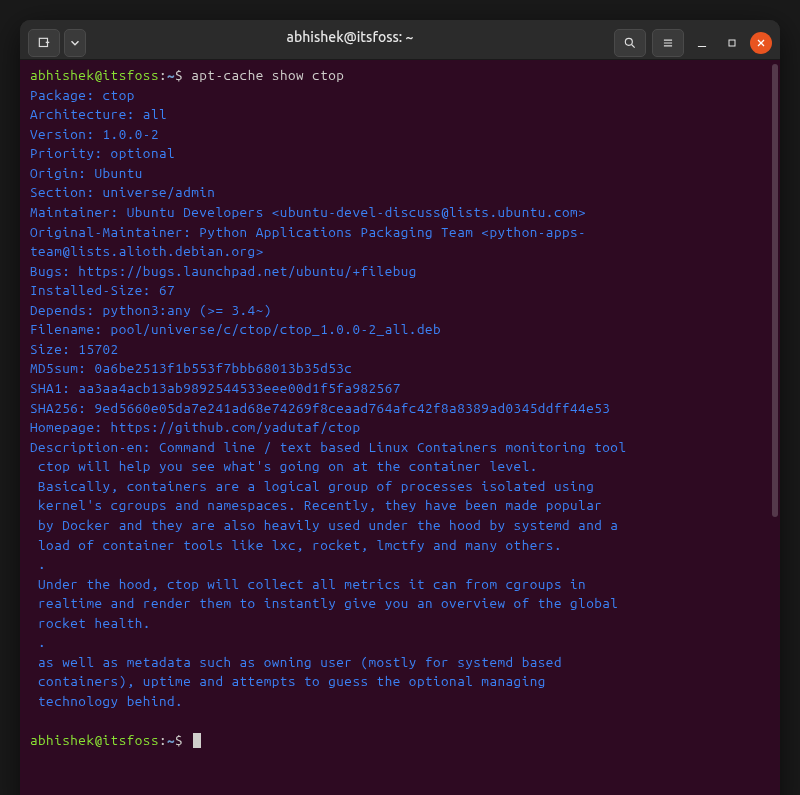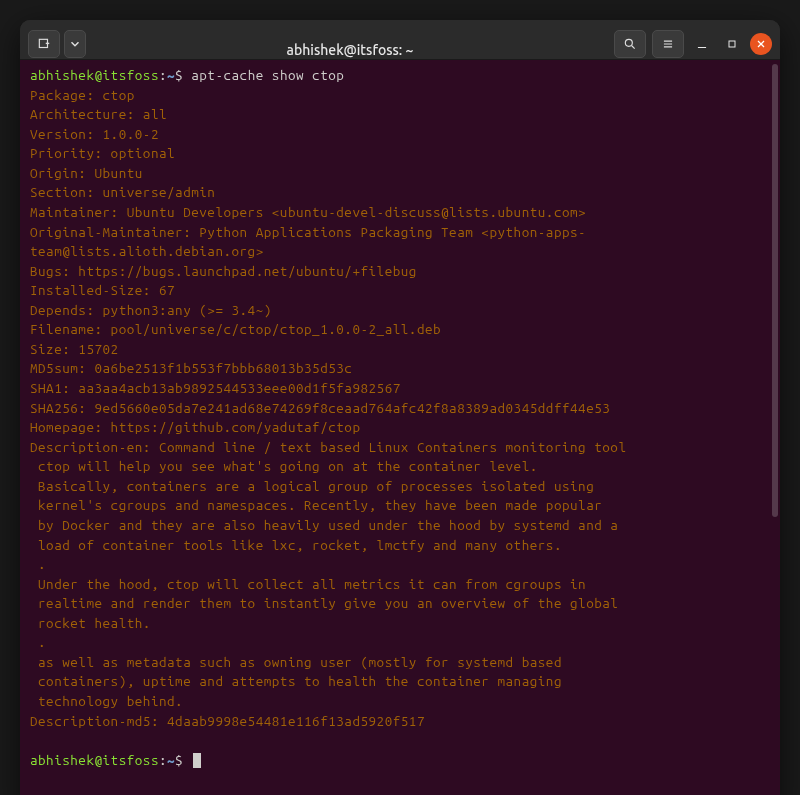--- a/index.html
+++ b/index.html
@@ -22,22 +22,22 @@
       border-radius: 10px;
       overflow: hidden;
       box-shadow: 0 8px 32px rgba(0,0,0,0.6);
       display: flex;
       flex-direction: column;
     }
     .titlebar {
       background: #2b2b2b;
       height: 40px;
       display: flex;
-      align-items: flex-end;
-      padding: 1px 8px;
+      align-items: flex-start;
+      padding: 9px 8px;
       gap: 8px;
       border-bottom: 1px solid #1a1a1a;
     }
     .titlebar-left {
       display: flex;
       gap: 4px;
     }
     .tb-button {
       width: 32px;
       height: 28px;
@@ -118,21 +118,21 @@
     }
     .prompt-tilde {
       color: #729fcf;
       font-weight: bold;
     }
     .command {
       color: #d0cfcc;
       text-align: center;
     }
     .output-line {
-      color: #a16207;
+      color: #3b82f6;
       white-space: pre-wrap;
     }
     .cursor {
       display: inline-block;
       width: 8px;
       height: 15px;
       background: #d0cfcc;
       vertical-align: text-bottom;
       margin-left: 2px;
     }
@@ -227,23 +227,22 @@
         <div class="output-line"> Basically, containers are a logical group of processes isolated using</div>
         <div class="output-line"> kernel's cgroups and namespaces. Recently, they have been made popular</div>
         <div class="output-line"> by Docker and they are also heavily used under the hood by systemd and a</div>
         <div class="output-line"> load of container tools like lxc, rocket, lmctfy and many others.</div>
         <div class="output-line"> .</div>
         <div class="output-line"> Under the hood, ctop will collect all metrics it can from cgroups in</div>
         <div class="output-line"> realtime and render them to instantly give you an overview of the global</div>
         <div class="output-line"> rocket health.</div>
         <div class="output-line"> .</div>
         <div class="output-line"> as well as metadata such as owning user (mostly for systemd based</div>
-        <div class="output-line"> containers), uptime and attempts to health the container managing</div>
+        <div class="output-line"> containers), uptime and attempts to guess the optional managing</div>
         <div class="output-line"> technology behind.</div>
-        <div class="output-line">Description-md5: 4daab9998e54481e116f13ad5920f517</div>
         <div class="output-line">&nbsp;</div>
       </div>
     <div>
       <span class="prompt-user">abhishek@itsfoss</span><span class="prompt-dollar">:</span><span class="prompt-tilde">~</span><span class="prompt-dollar">$</span>
       <span class="cursor"></span>
     </div>
     <div class="scrollbar-vis"></div>
   </div>
 </div>
 

